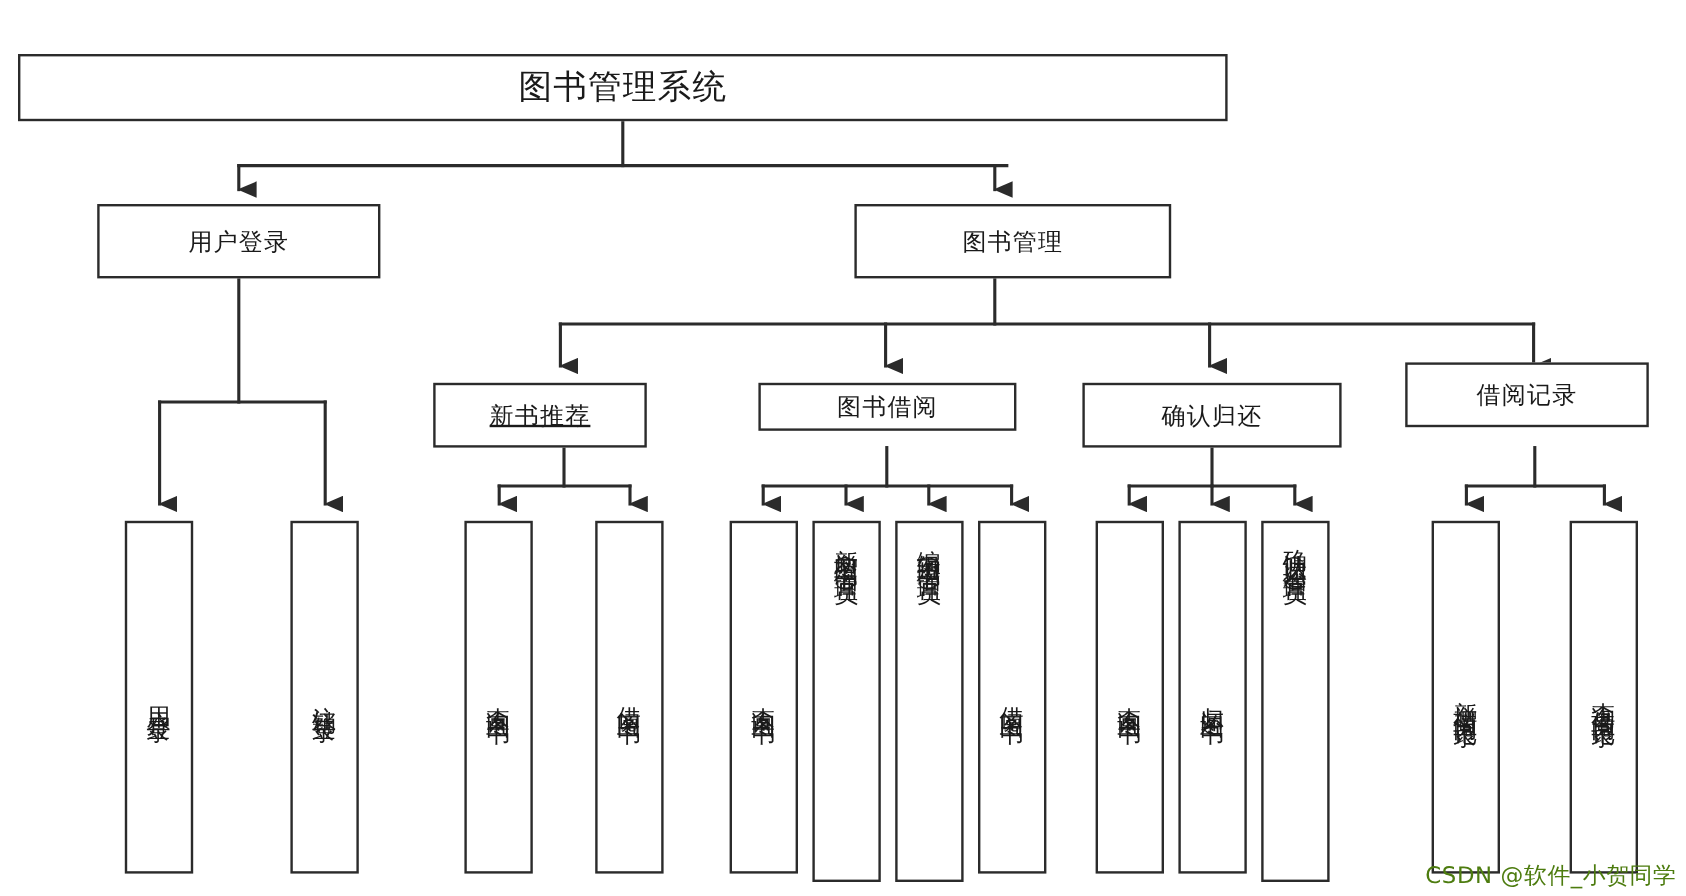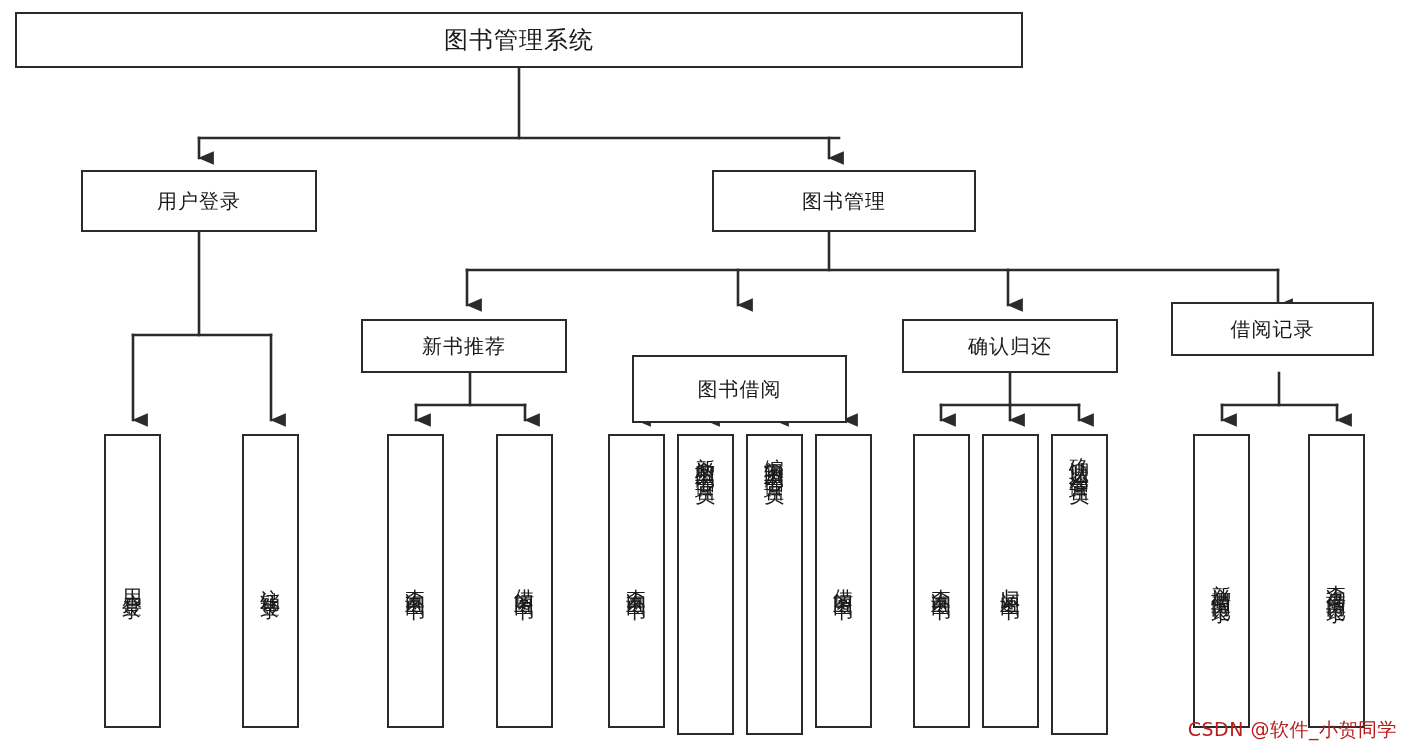--- a/index.html
+++ b/index.html
@@ -21,21 +21,21 @@
     border:2px solid #2b2b2b;
     display:flex;
     align-items:center;
     justify-content:center;
     color:#1a1a1a;
   }
   .node.horiz{
     font-size:21px;
     letter-spacing:1px;
   }
-  .node.root{font-size:24px;}
+  .node.root{font-size:28px;margin-top:33px;}
   .node.lvl2{font-size:20px;}
   .node.leaf{
     font-size:20px;
     align-items:flex-start;
     justify-content:center;
     padding-top:6px;
   }
   .leaf .vtext{
     writing-mode:vertical-rl;
     text-orientation:upright;
@@ -43,21 +43,21 @@
     line-height:1;
     white-space:nowrap;
   }
   
   .leaf.mid{align-items:center;padding-top:0;}
 
   .watermark{
     position:absolute;
     right:8px;bottom:4px;
     font-size:19px;
-    color:#b91c1c;
+    color:#4d7c0f;
     letter-spacing:0.5px;
     font-family:"DejaVu Sans","Liberation Sans",sans-serif;
     white-space:nowrap;
     margin-top:31px;
   }
 </style>
 </head>
 <body>
 
 <div id="diagram">
@@ -121,25 +121,25 @@
   </div>
 
   <div class="node horiz lvl2" style="left:81px;top:170px;width:236px;height:62px;">
     <span>用户登录</span>
   </div>
 
   <div class="node horiz lvl2" style="left:712px;top:170px;width:264px;height:62px;">
     <span>图书管理</span>
   </div>
 
-  <div class="node horiz lvl2" style="left:361px;top:319px;width:206px;height:54px;">
+  <div class="node horiz lvl2" style="left:361px;top:319px;width:178px;height:54px;text-decoration:underline;">
     <span>新书推荐</span>
   </div>
 
-  <div class="node horiz lvl2" style="left:632px;top:319px;width:215px;height:68px;margin-top:36px;">
+  <div class="node horiz lvl2" style="left:632px;top:319px;width:215px;height:40px;">
     <span>图书借阅</span>
   </div>
 
   <div class="node horiz lvl2" style="left:902px;top:319px;width:216px;height:54px;">
     <span>确认归还</span>
   </div>
 
   <div class="node horiz lvl2" style="left:1171px;top:302px;width:203px;height:54px;text-align:center;">
     <span>借阅记录</span>
   </div>

